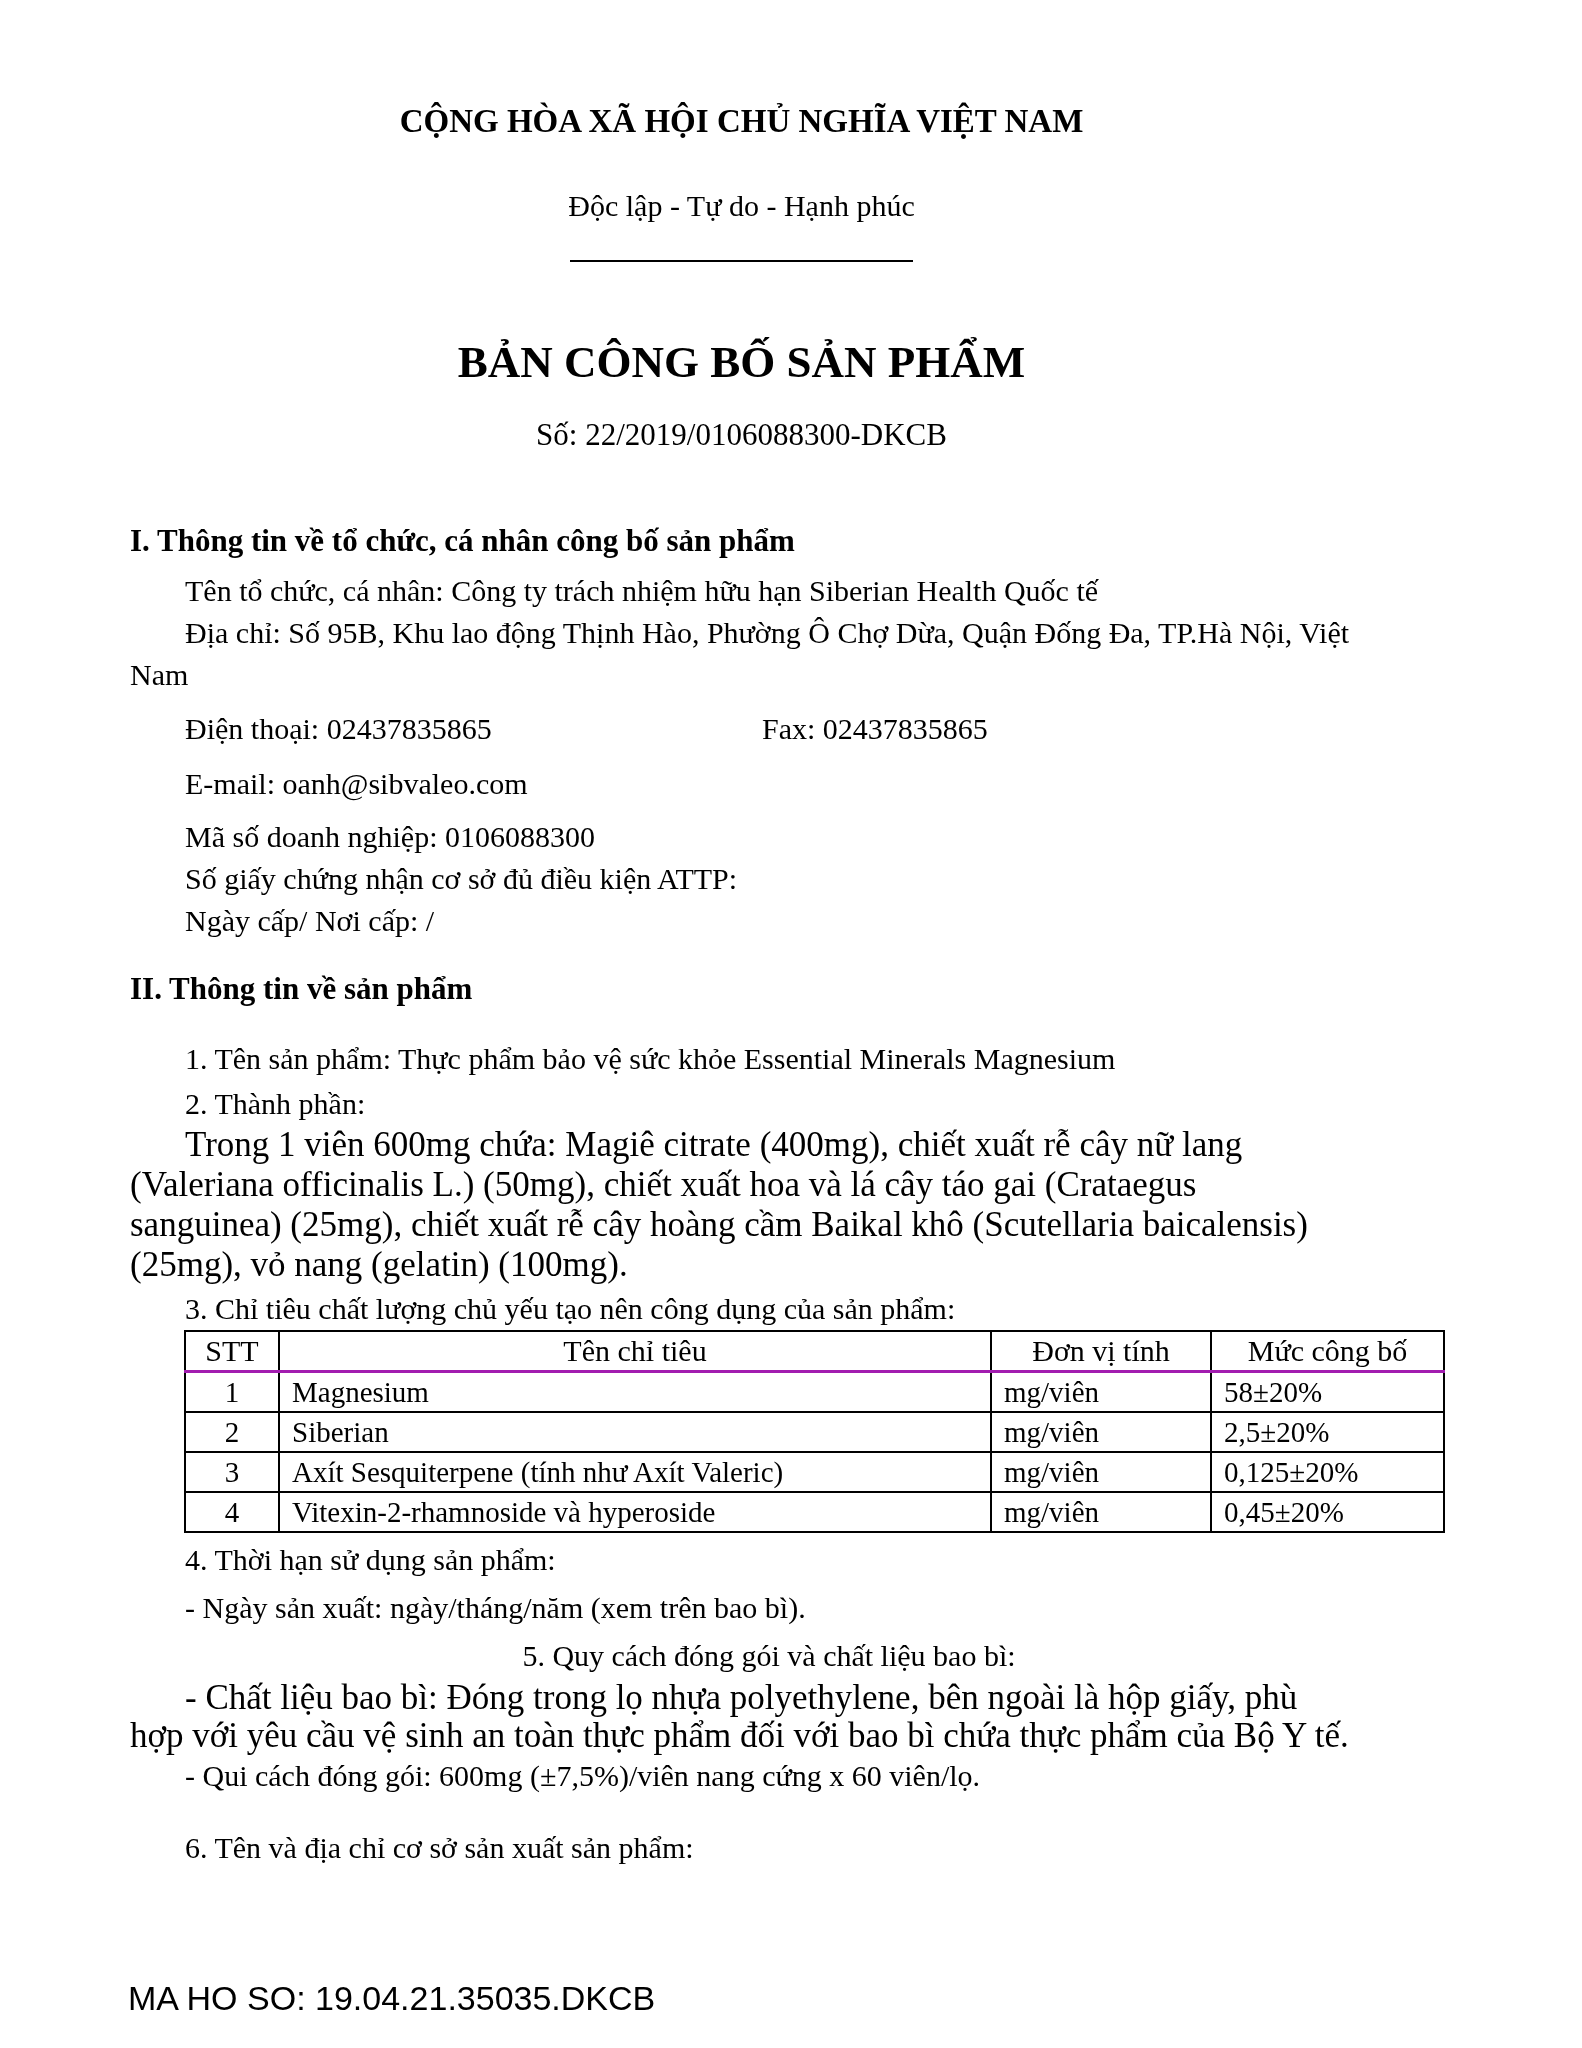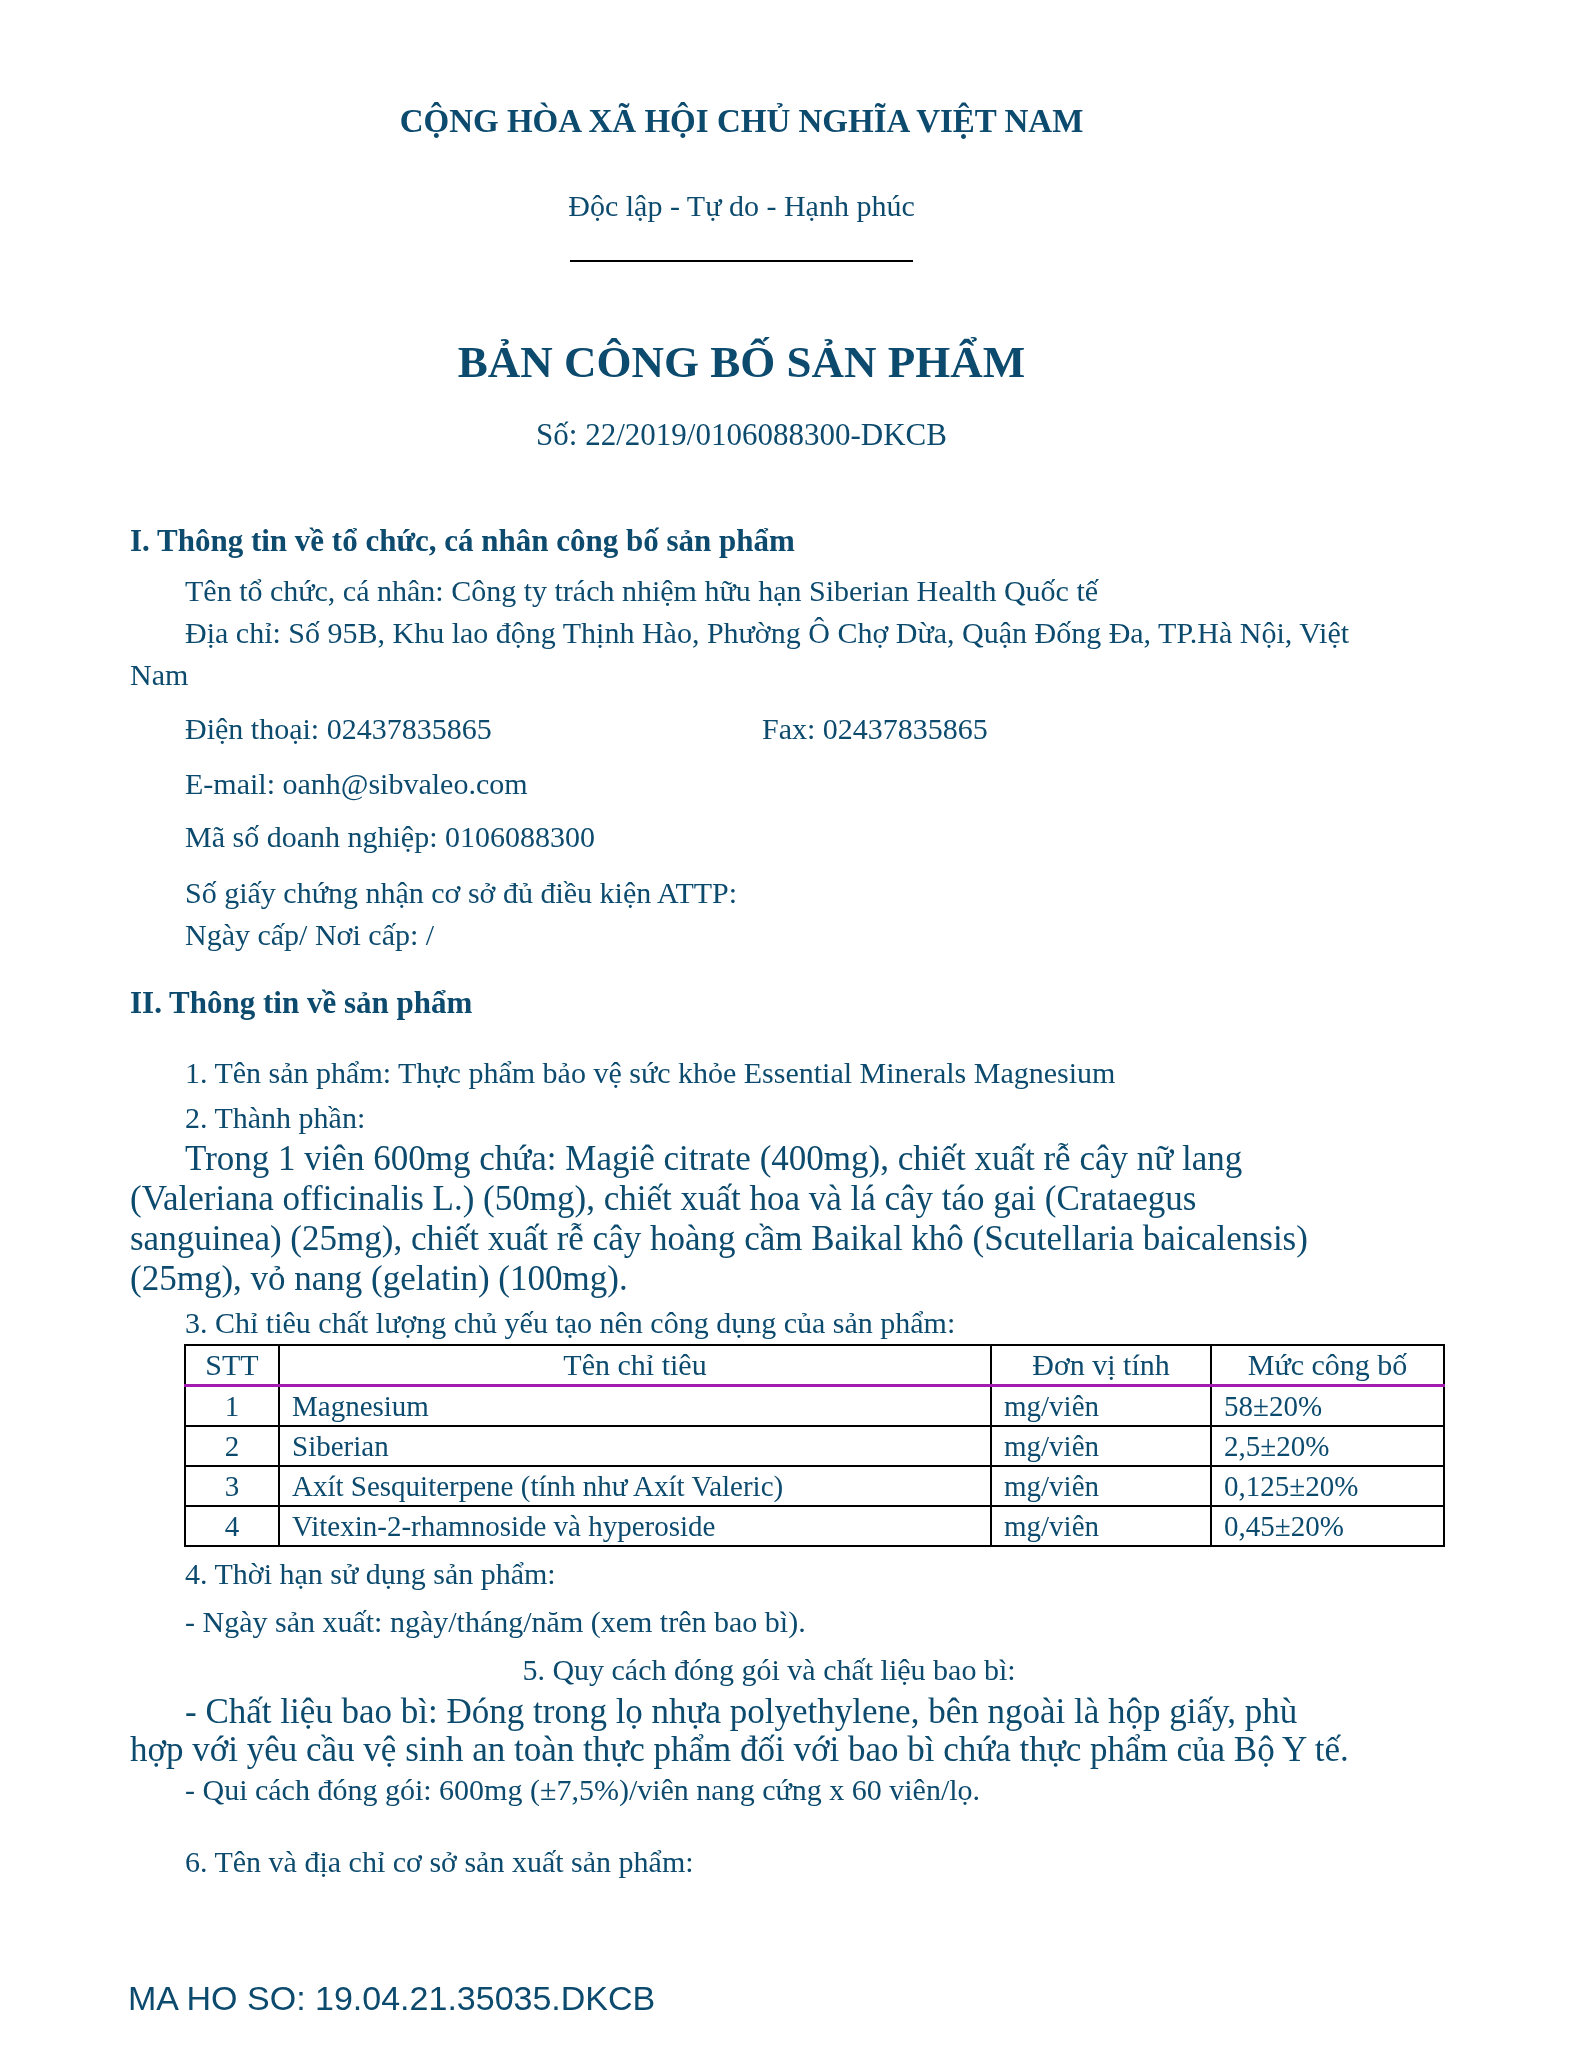--- a/index.html
+++ b/index.html
@@ -4,21 +4,21 @@
 <style>
   html,body { margin:0; padding:0; background:#ffffff; }
   .page {
     position:relative;
     width:1464px; height:2048px;
     background:#ffffff;
     box-sizing:border-box;
     padding:0 111px 0 130px;
     overflow:hidden;
     font-family:"Liberation Serif", serif;
-    color:#0c4a6e;
+    color:#000000;
   }
   .center { text-align:center; }
   .ln { font-size:30px; line-height:42px; margin:0; }
   .ml { font-size:35px; line-height:40px; margin:0; }
   .indent { text-indent:55px; }
   .h-rep { font-size:33px; line-height:38px; font-weight:bold; margin:102px 0 0 0; }
   .h-motto { font-size:30px; line-height:36px; margin:48px 0 0 0; }
   .hrule { width:343px; height:0; border-top:2px solid #000; margin:36px auto 0 auto; }
   .doc-title { font-size:45px; line-height:52px; font-weight:bold; margin:74px 0 0 0; }
   .doc-num { font-size:31px; line-height:38px; margin:28px 0 0 0; }
@@ -66,21 +66,21 @@
   <p class="ln indent" style="margin-top:10px;">Tên tổ chức, cá nhân: Công ty trách nhiệm hữu hạn Siberian Health Quốc tế</p>
   <p class="ln indent">Địa chỉ: Số 95B, Khu lao động Thịnh Hào, Phường Ô Chợ Dừa, Quận Đống Đa, TP.Hà Nội, Việt Nam</p>
 
   <p class="ln indent phone-row" style="margin-top:12px;">
     <span>Điện thoại: 02437835865</span>
     <span class="fax-pos">Fax: 02437835865</span>
   </p>
 
   <p class="ln indent" style="margin-top:13px;">E-mail: oanh@sibvaleo.com</p>
   <p class="ln indent" style="margin-top:11px;">Mã số doanh nghiệp: 0106088300</p>
-  <p class="ln indent" style="margin-top:14px;font-family:Liberation Serif, serif;">Số giấy chứng nhận cơ sở đủ điều kiện ATTP:</p>
+  <p class="ln indent" style="font-family:Liberation Serif, serif;">Số giấy chứng nhận cơ sở đủ điều kiện ATTP:</p>
   <p class="ln indent">Ngày cấp/ Nơi cấp: /</p>
 
   <div class="sec-head" style="margin-top:28px;">II. Thông tin về sản phẩm</div>
 
   <p class="ln indent" style="margin-top:30px;">1. Tên sản phẩm: Thực phẩm bảo vệ sức khỏe Essential Minerals Magnesium</p>
   <p class="ln indent" style="margin-top:3px;">2. Thành phần:</p>
   <p class="ml indent">Trong 1 viên 600mg chứa: Magiê citrate (400mg), chiết xuất rễ cây nữ lang (Valeriana officinalis L.) (50mg), chiết xuất hoa và lá cây táo gai (Crataegus sanguinea) (25mg), chiết xuất rễ cây hoàng cầm Baikal khô (Scutellaria baicalensis) (25mg), vỏ nang (gelatin) (100mg).</p>
   <p class="ln indent" style="margin-top:3px;">3. Chỉ tiêu chất lượng chủ yếu tạo nên công dụng của sản phẩm:</p>
 
   <table class="spec">

